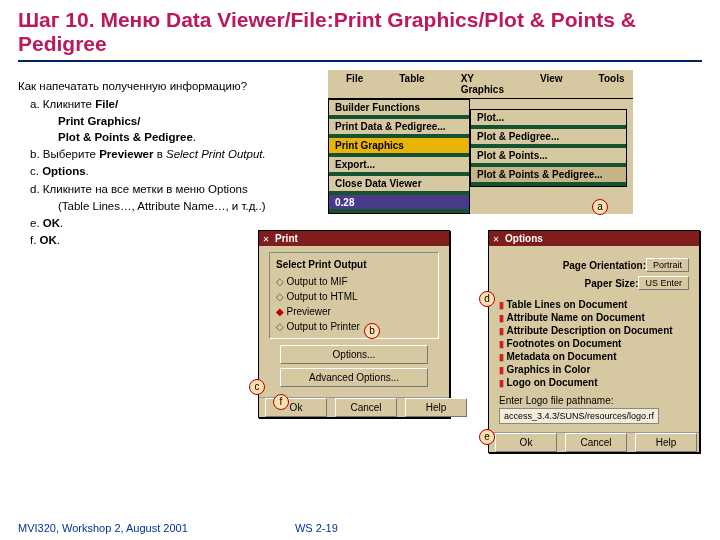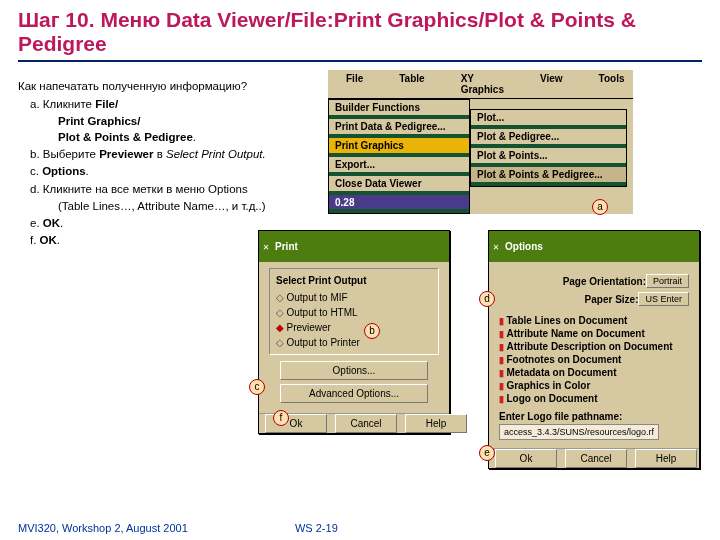--- a/index.html
+++ b/index.html
@@ -20,21 +20,21 @@
   .drop{display:flex}
   .drop ul{list-style:none;margin:0;padding:0;font-size:10px;background:#d6c8a0;border:1px solid #000}
   .drop ul li{padding:2px 6px;border-bottom:4px solid #14532d;white-space:nowrap}
   .drop .sub1{width:140px}
   .drop .sub2{width:155px}
   .drop .sub1 li,.drop .sub2 li{font-weight:bold}
   .tag{position:absolute;width:14px;height:14px;border:1px solid #a00;background:#ffe0b0;border-radius:50%;font-size:10px;text-align:center;line-height:14px;color:#000}
 
   
   .dlg{position:absolute;background:#d6c8a0;border:1px solid #000;font-size:10px;box-shadow:1px 1px 0 #000}
-  .dlg .tb{background:#4d7c0f;color:#fff;font-size:10px;font-weight:bold;padding:10px 4px}
+  .dlg .tb{background:#7f1d1d;color:#fff;font-size:10px;font-weight:bold;padding:2px 4px}
   .dlg .body{padding:6px 10px}
   .dlg .btns{display:flex;gap:8px;justify-content:space-between;padding:0 6px;border-top:1px solid #999}
   .btn3d{background:#d6c8a0;border:1px solid;border-color:#fff #777 #777 #fff;padding:3px 8px;font-size:10px;min-width:44px;text-align:center}
   .wide{display:block;margin:4px auto;width:130px}
   .group{border:1px solid;border-color:#888 #fff #fff #888;padding:6px 6px 4px;margin-bottom:6px}
   .group .gt{font-weight:bold;margin-bottom:4px}
   .opt{padding:2px 0}
   .opt::before{content:"◇ ";color:#555}
   .opt.sel::before{content:"◆ ";color:#b00}
   .ck{padding:1px 0;font-weight:bold}
@@ -133,21 +133,21 @@
           </div>
         <div style="height:4px"></div>
         <div class="ck">Table Lines on Document</div>
         <div class="ck">Attribute Name on Document</div>
         <div class="ck">Attribute Description on Document</div>
         <div class="ck">Footnotes on Document</div>
         <div class="ck">Metadata on Document</div>
         <div class="ck">Graphics in Color</div>
         <div class="ck">Logo on Document</div>
         <div style="height:6px"></div>
-        <div style="font-weight:bold">Enter Logo file pathname:</div>
+        <div style="font-weight:normal">Enter Logo file pathname:</div>
         <div class="tin">access_3.4.3/SUNS/resources/logo.rf</div>
       </div>
       <div class="btns">
         <div class="btn3d">Ok</div>
         <div class="btn3d">Cancel</div>
         <div class="btn3d">Help</div>
       </div>
       <div class="tag" style="top:60px;left:-10px">d</div>
       <div class="tag" style="bottom:7px;left:-10px">e</div>
     </div>

